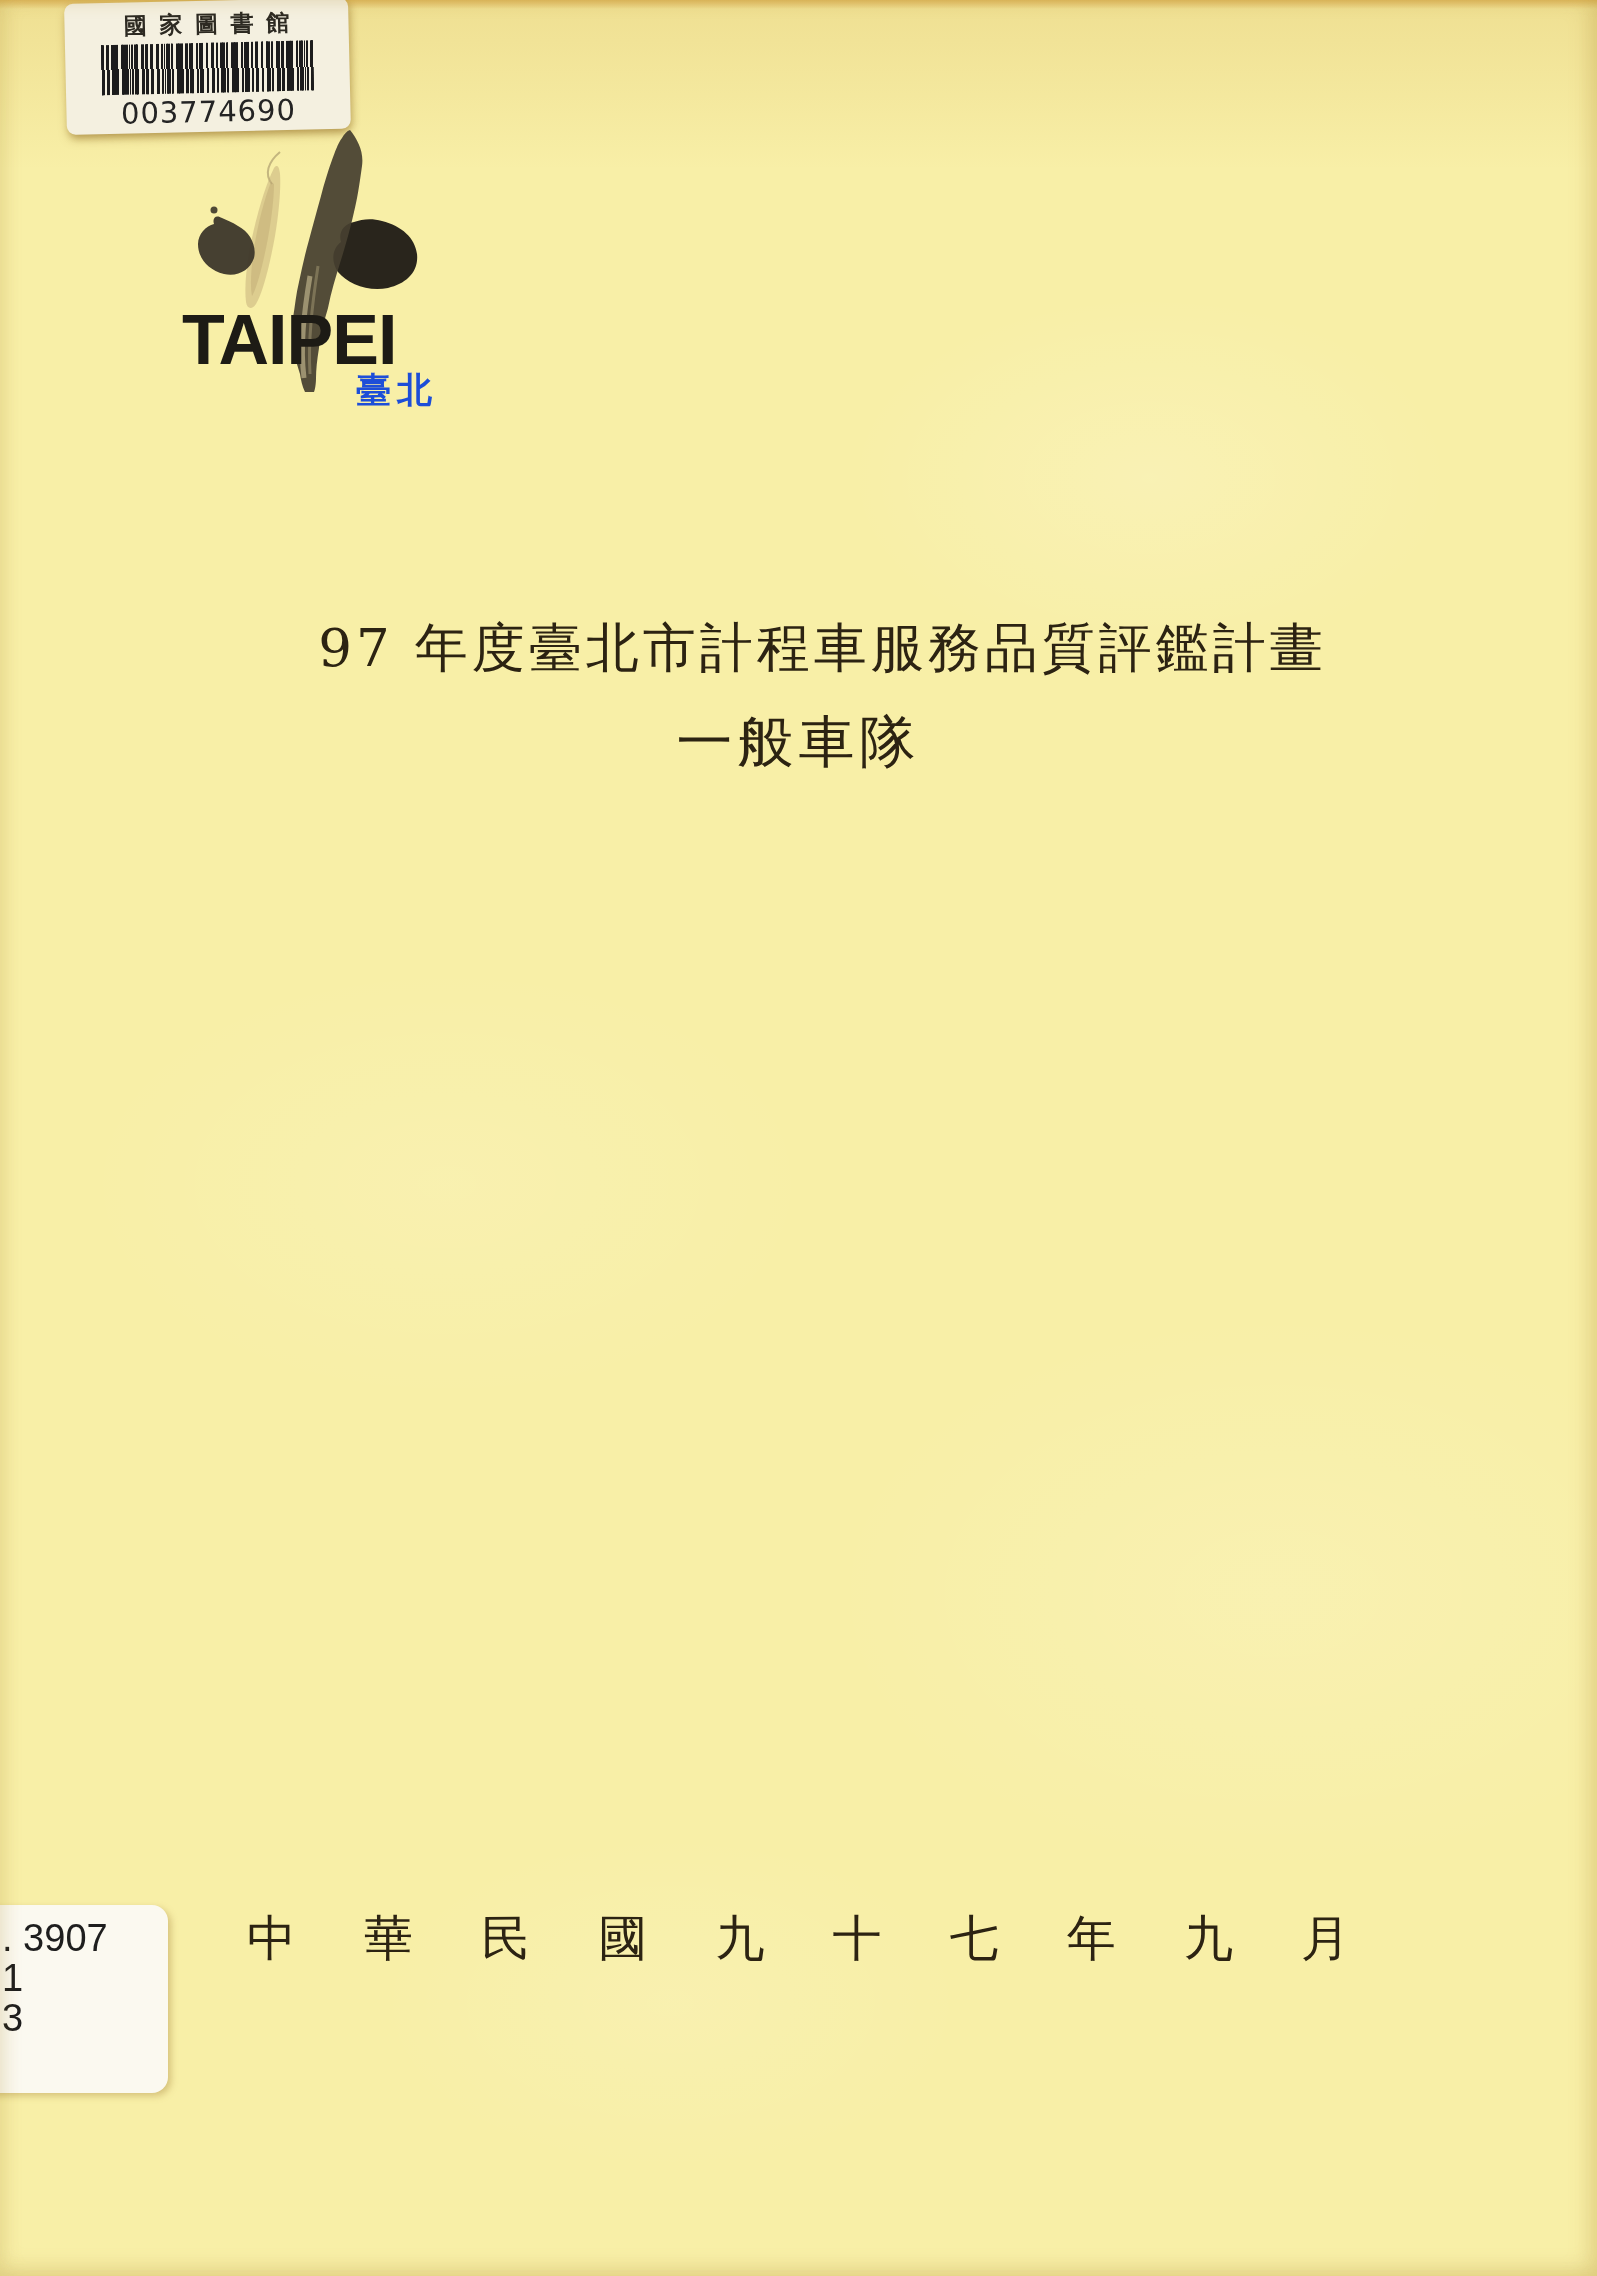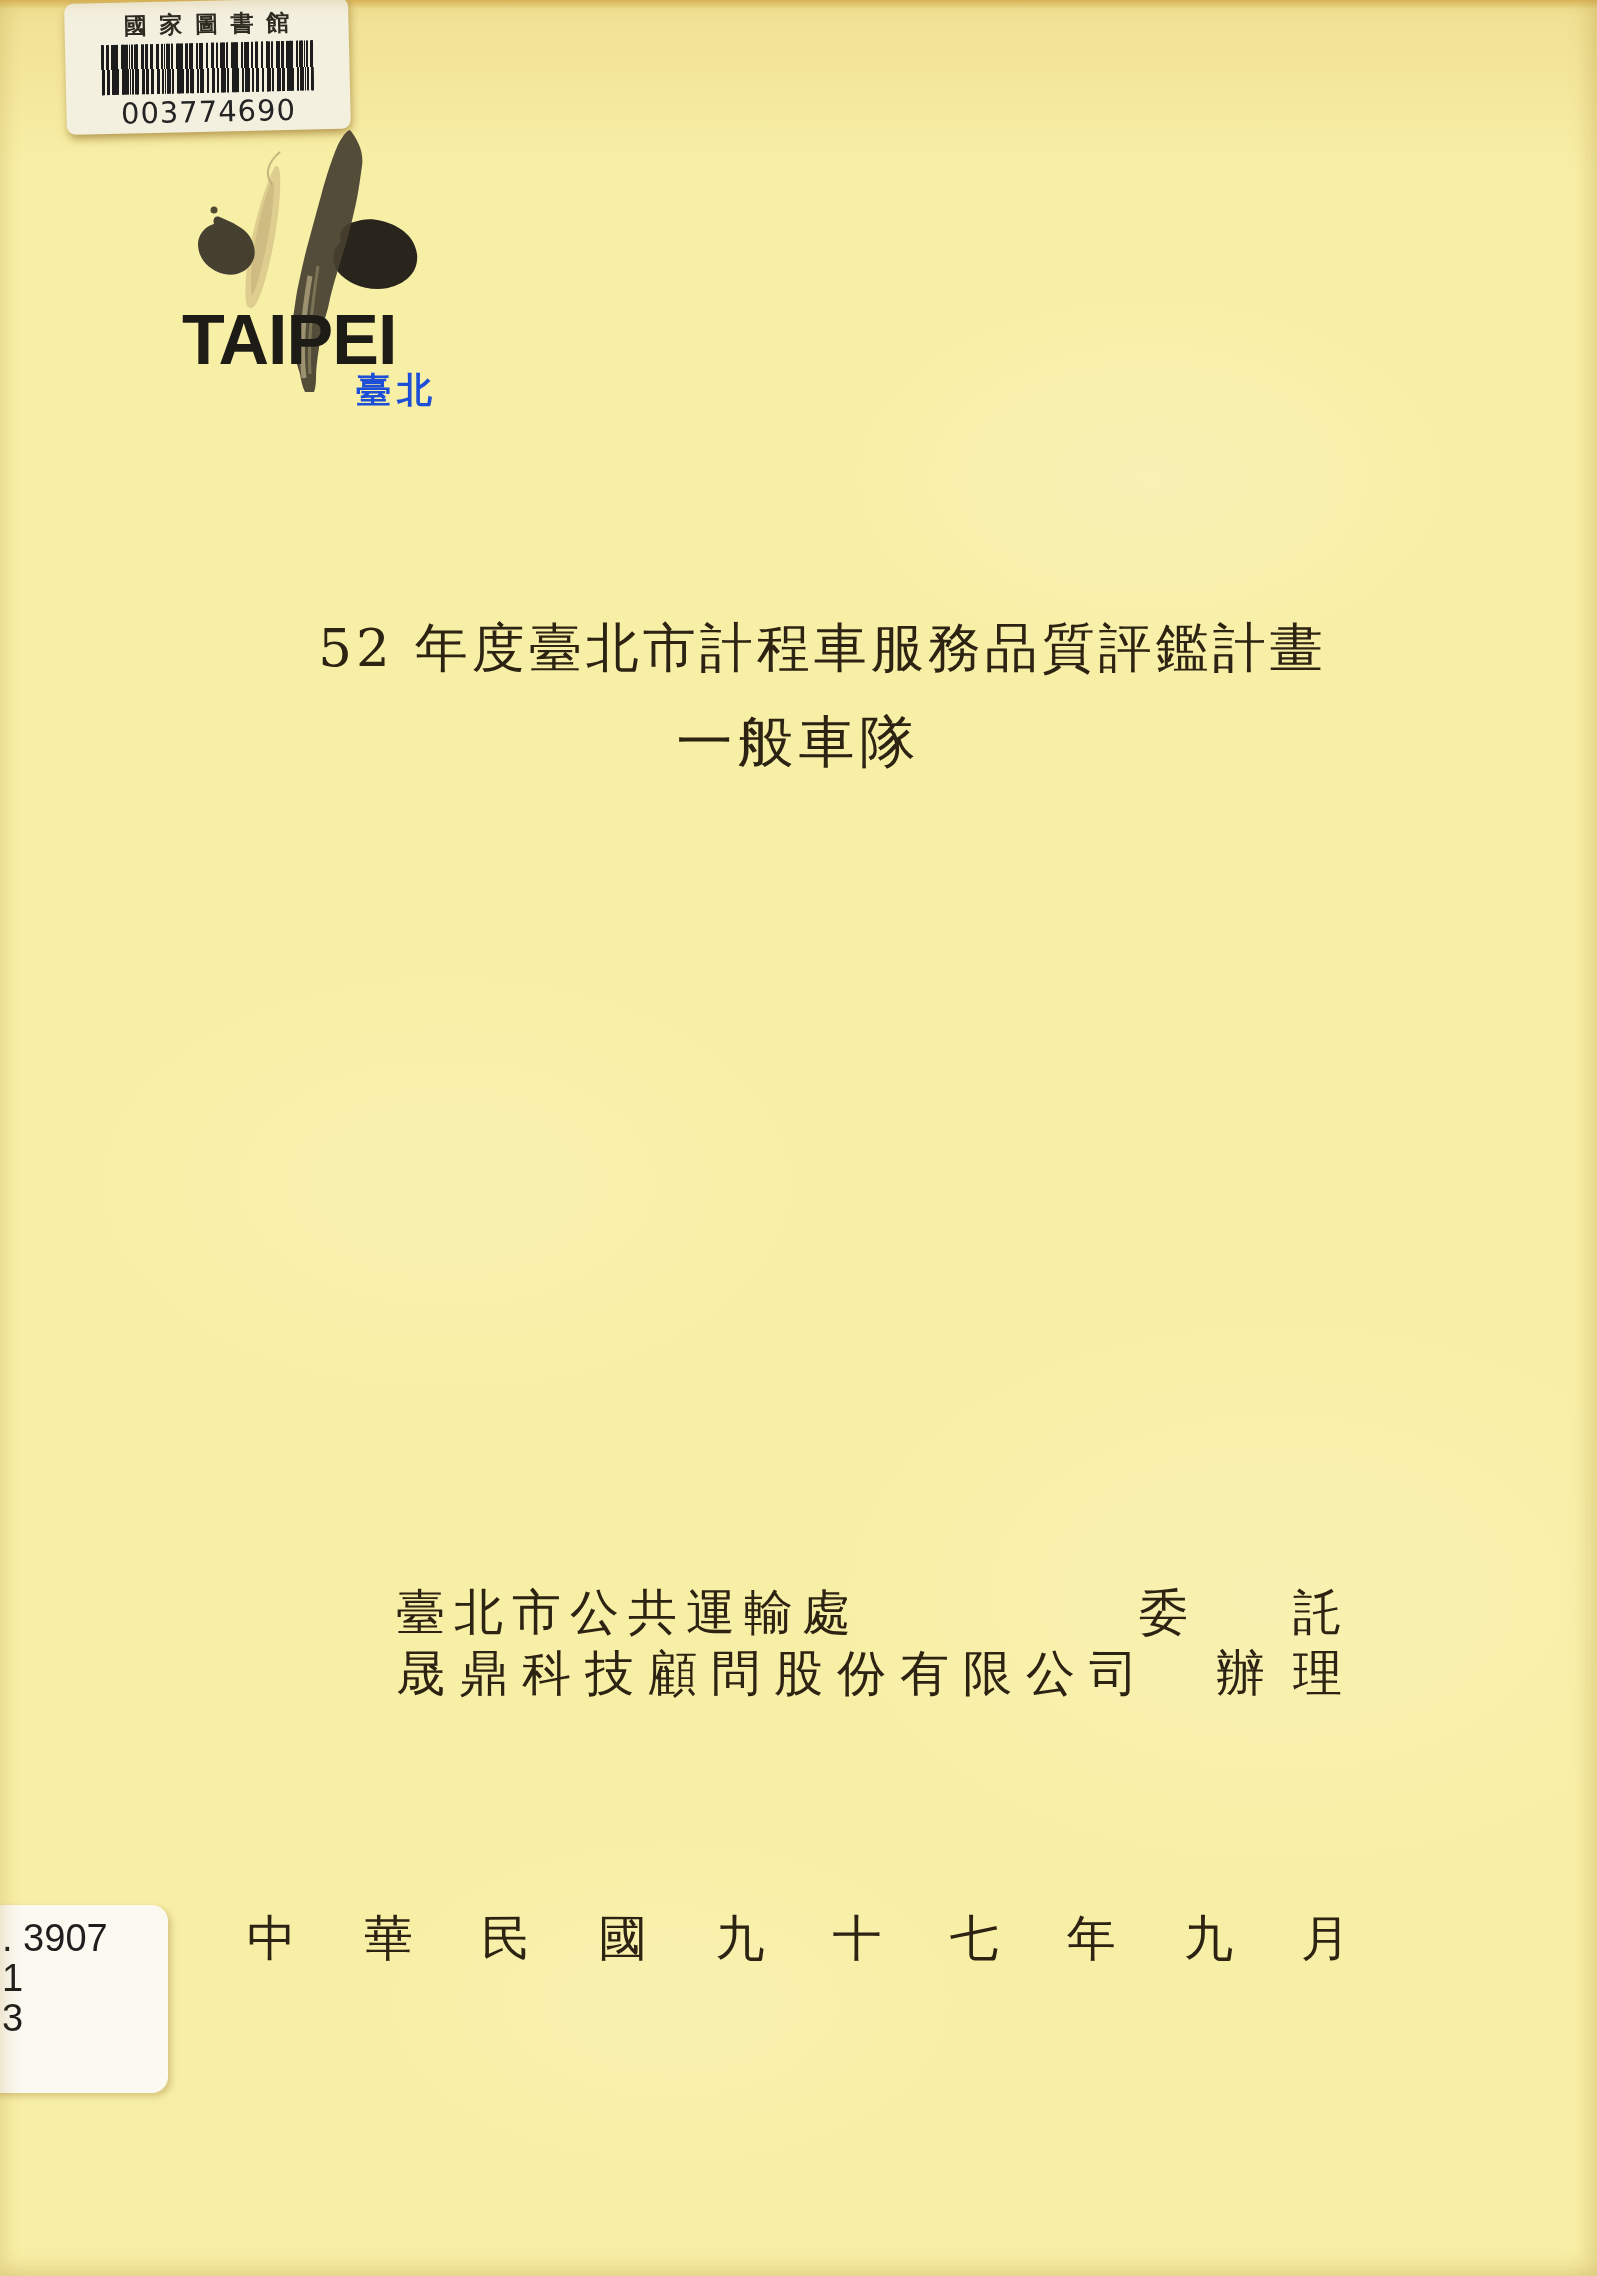--- a/index.html
+++ b/index.html
@@ -135,34 +135,24 @@
              C 115,210 114,200 115,192 C 117,180 118,168 121,156 C 124,142 127,128 131,114
              C 135,99 139,84 143,70 C 146,58 150,45 154,34 C 157,26 160,17 164,12 C 166,8 169,5 172,4 Z" fill="#46402f" opacity="0.93"></path>
 
     <path d="M 132,150 C 126,186 122,220 126,252" fill="none" stroke="#d9cc9f" stroke-width="5" opacity="0.55"></path>
     <path d="M 140,140 C 134,180 130,214 132,248" fill="none" stroke="#bcae85" stroke-width="3" opacity="0.4"></path>
   </svg>
   <div class="logo-wordmark">TAIPEI</div>
   <div class="logo-cjk">臺北</div>
 
   <div class="title-wrap">
-    <div class="title-line1">52 年度臺北市計程車服務品質評鑑計畫</div>
+    <div class="title-line1">97 年度臺北市計程車服務品質評鑑計畫</div>
     <div class="title-line2">一般車隊</div>
   </div>
 
-  <div class="credits">
-    <div class="credit-row credit-row-1">
-      <span class="org">臺北市公共運輸處</span>
-      <span class="role">委　託</span>
-    </div>
-    <div class="credit-row credit-row-2">
-      <span class="org">晟鼎科技顧問股份有限公司</span>
-      <span class="role">辦理</span>
-    </div>
-  </div>
 
   <div class="date-wrap">
     <span class="date-text">中華民國九十七年九月</span>
   </div>
 
   <div class="call-label">
     <div>. 3907</div>
     <div>1</div>
     <div>3</div>
   </div>

